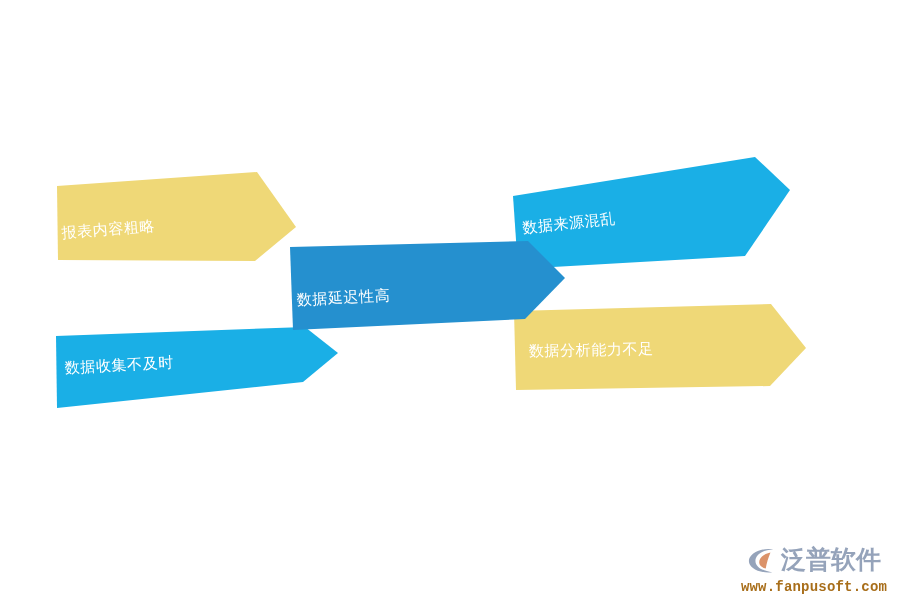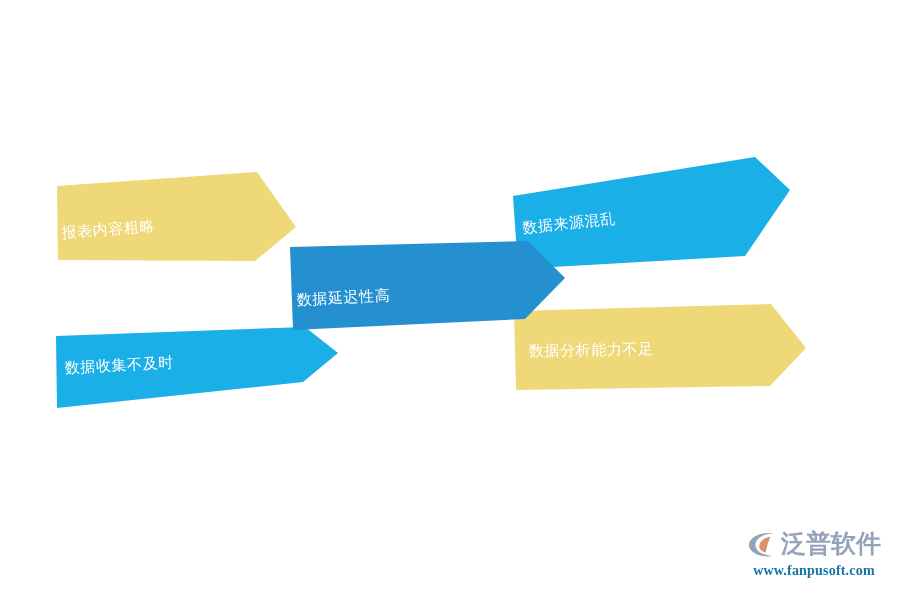--- a/index.html
+++ b/index.html
@@ -29,21 +29,21 @@
   .arrow-label {
     fill: #ffffff;
     font-family: "Liberation Sans", "DejaVu Sans", sans-serif;
     font-size: 15px;
     letter-spacing: 0.6px;
     paint-order: stroke;
   }
   .watermark {
     position: absolute;
     right: 14px;
-    bottom: 17px;
+    bottom: 1px;
     width: 144px;
     height: 62px;
     display: flex;
     flex-direction: column;
     align-items: center;
     justify-content: center;
     opacity: 0.92;
     user-select: none;
   }
   .wm-top {
@@ -59,24 +59,24 @@
   }
   .wm-name {
     font-family: "DejaVu Sans", "Liberation Sans", sans-serif;
     font-size: 25px;
     font-weight: bold;
     color: #8d9cb5;
     line-height: 1;
     letter-spacing: 0px;
   }
   .wm-url {
-    font-family: Liberation Serif, serif;
+    font-family: Liberation Mono, monospace;
     font-size: 14px;
     font-weight: bold;
-    color: #0369a1;
+    color: #a16207;
     letter-spacing: 0.2px;
     margin-top: 1px;
   }
 </style>
 </head>
 <body>
 
 <div id="canvas">
 
   <svg id="diagram-svg" viewBox="0 0 900 600">

